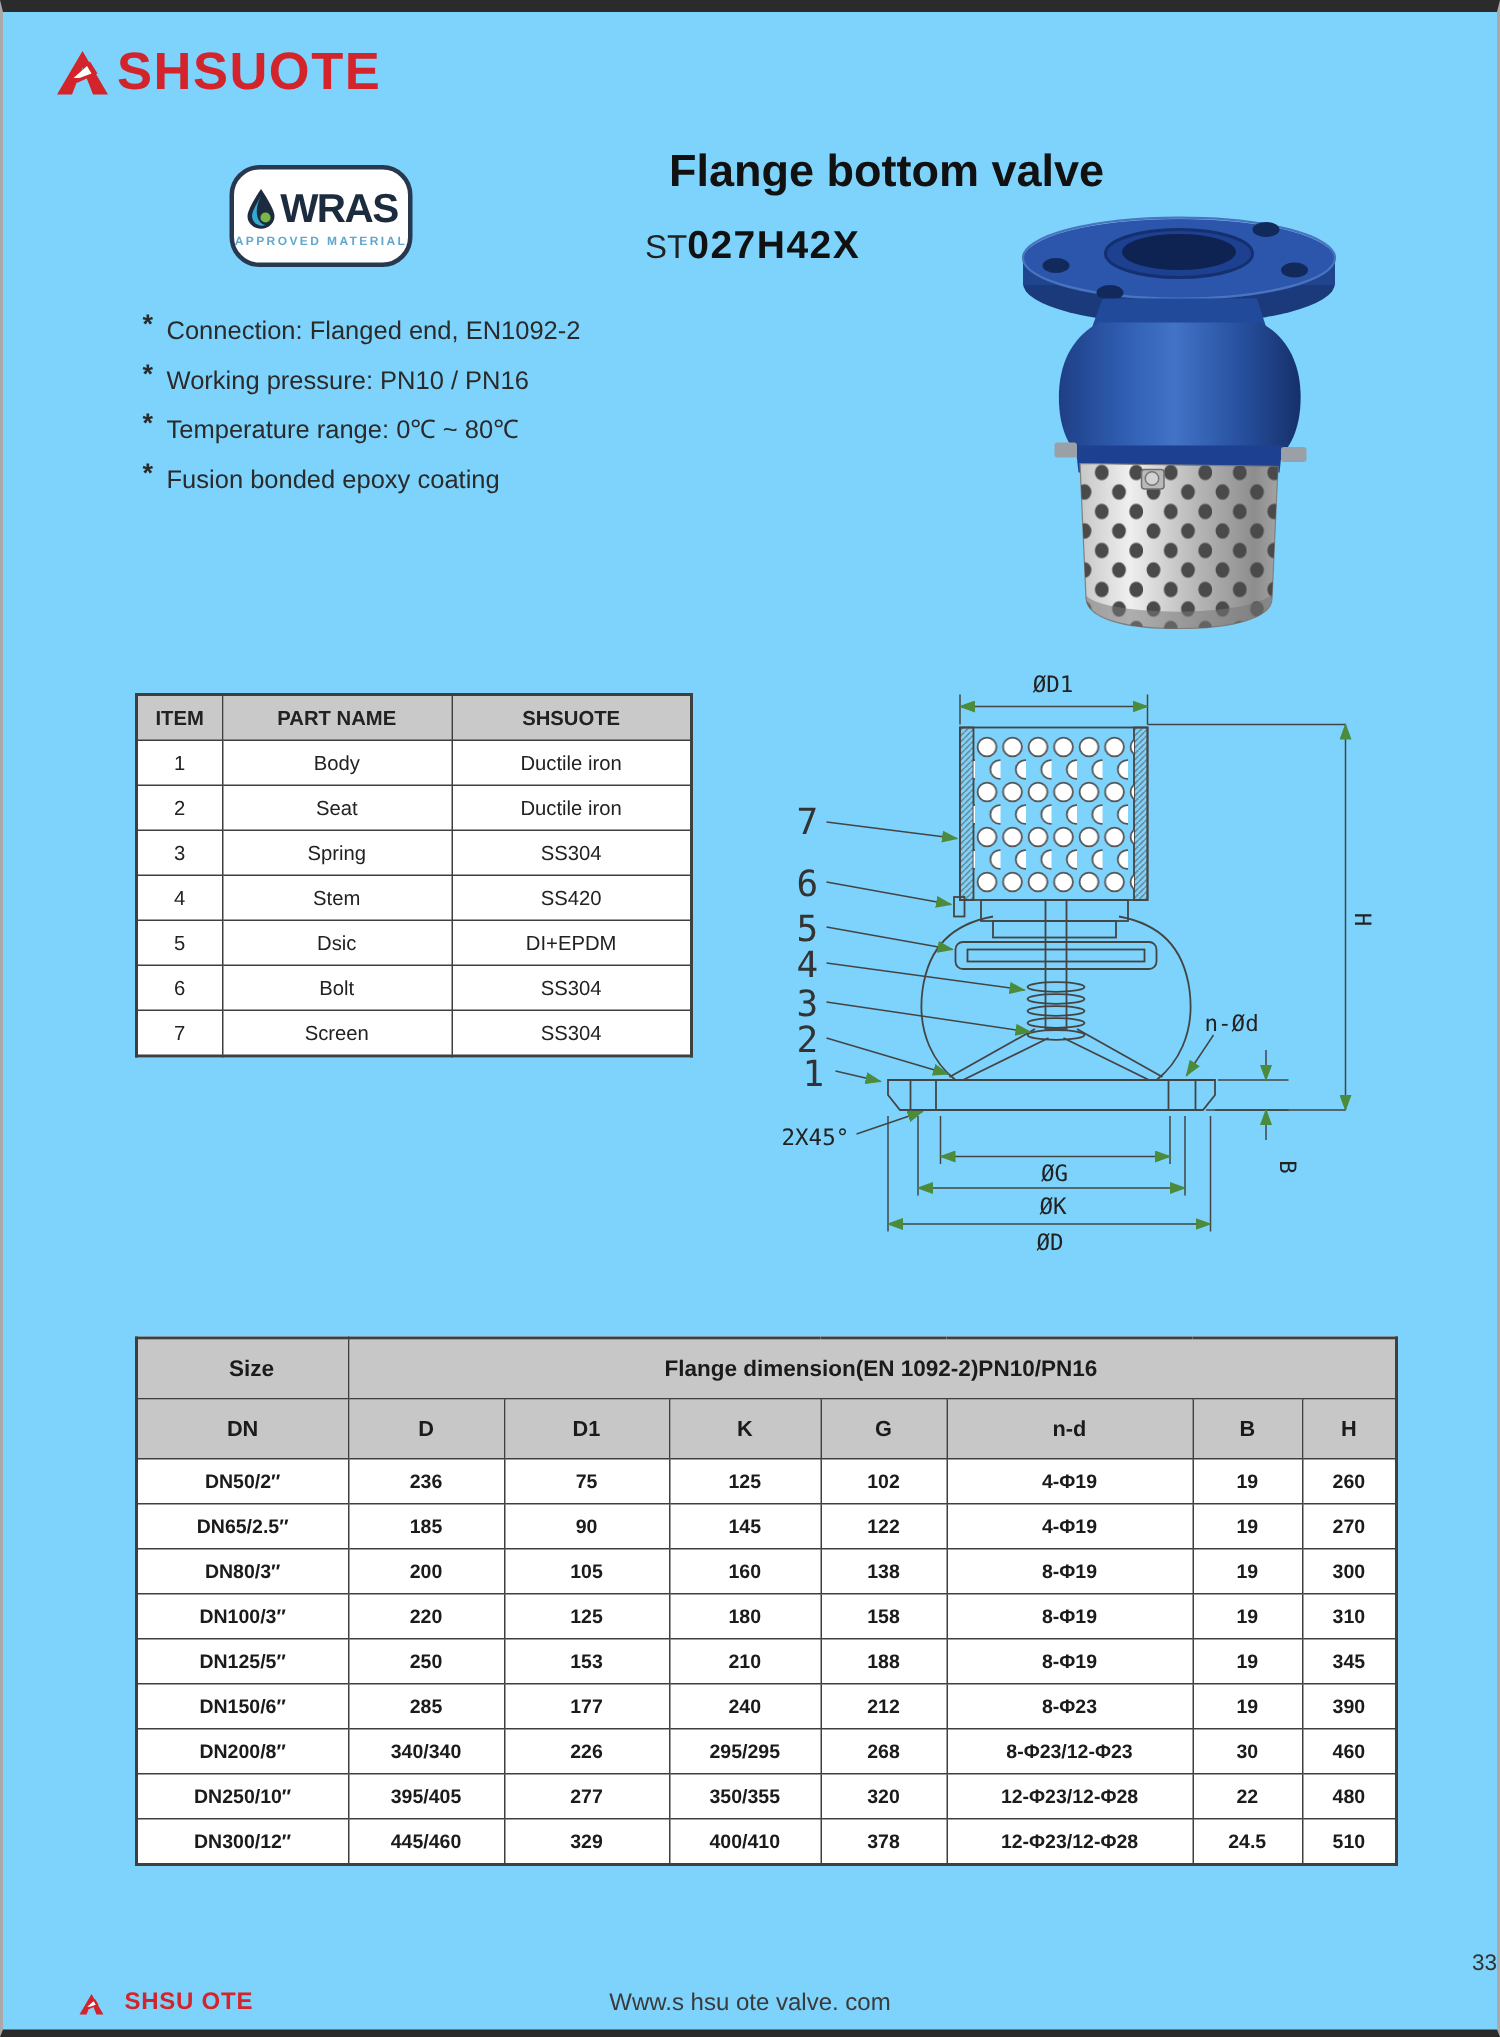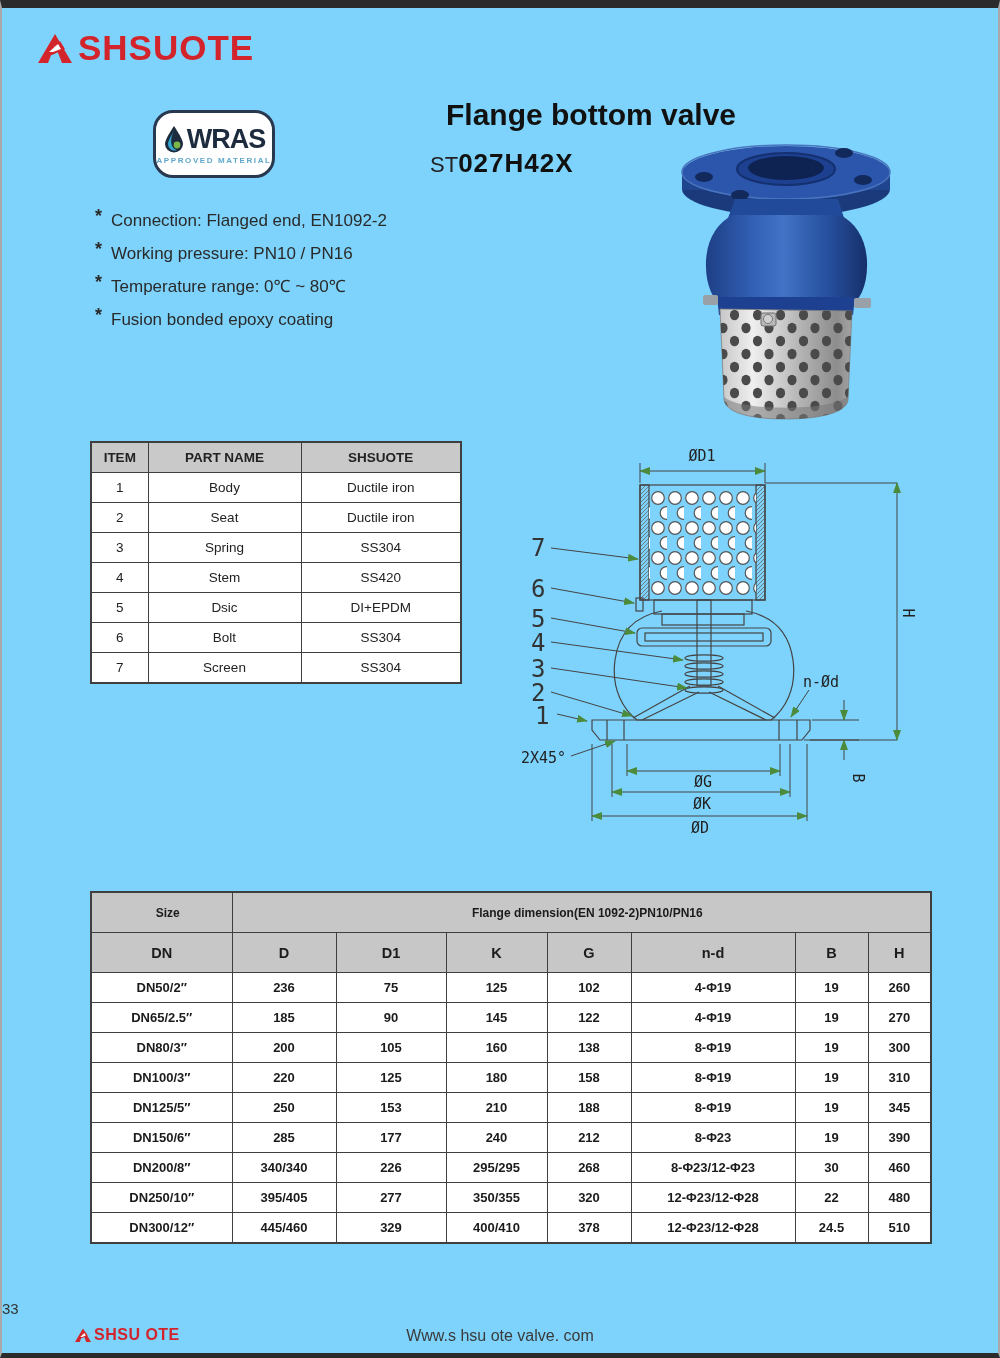--- a/index.html
+++ b/index.html
@@ -25,37 +25,37 @@
   .model-prefix{font-size:22px;color:#222;}
   .model-num{font-size:26px;font-weight:bold;color:#111;letter-spacing:1px;}
   
   .features{position:absolute;left:93px;top:198px;list-style:none;margin:0;padding:0;}
   .features li{height:33px;font-size:17px;color:#2a2a2a;}
   .bullet{font-weight:bold;font-size:18px;vertical-align:4px;margin-right:9px;}
   
   table{border-collapse:collapse;table-layout:fixed;background:#fff;}
   th,td{border:1px solid #3f3f3f;text-align:center;vertical-align:middle;padding:0 2px;
     overflow:hidden;white-space:nowrap;}
-  .parts-table{position:absolute;left:88px;top:433px;width:370px;border:2px solid #3f3f3f;}
+  .parts-table{position:absolute;left:88px;top:454px;width:370px;border:2px solid #3f3f3f;}
   .parts-table th{background:#c9c9c9;font-size:13.5px;font-weight:600;height:29px;color:#222;}
   .parts-table td{font-size:13.5px;height:29px;color:#222;}
   .dim-table{position:absolute;left:88px;top:883px;width:840px;border:2px solid #3f3f3f;}
   .dim-table thead th{background:#c7c7c7;color:#1b1b1b;}
-  .dim-table tr.h1 th{height:39px;font-size:12px;font-weight:bold;padding-left:14px;}
+  .dim-table tr.h1 th{height:39px;font-size:15px;font-weight:bold;padding-left:14px;}
   .dim-table tr.h2 th{height:39px;font-size:14.5px;font-weight:bold;}
   .dim-table tbody td{height:29px;font-size:13px;font-weight:600;color:#1b1b1b;}
   
   .photo{position:absolute;left:645px;top:131px;}
   .drawing{position:absolute;left:505px;top:420px;}
   .dim{font-family:"DejaVu Sans Mono", monospace;font-size:15px;fill:#222;}
   .callout{font-family:"DejaVu Sans Mono", monospace;font-size:24px;fill:#333;}
   
-  .page-num{position:absolute;left:0;top:1292px;width:100%;text-align:left;font-size:15px;color:#333;}
+  .page-num{position:absolute;left:0;top:1292px;width:100%;text-align:right;font-size:15px;color:#333;}
   .footer-row{position:absolute;left:0;top:1316px;width:100%;height:28px;}
-  .footer-logo{position:absolute;left:72px;top:2px;display:flex;align-items:center;gap:2px;}
+  .footer-logo{position:absolute;left:50px;top:2px;display:flex;align-items:flex-end;gap:13px;}
   .footer-logo-text{font-size:16px;font-weight:bold;color:#d4242b;letter-spacing:0.5px;}
   .footer-site{position:absolute;left:0;width:100%;text-align:center;top:3px;font-size:16px;color:#3a3a3a;}
   .footer-mail{position:absolute;right:62px;top:3px;font-size:16px;color:#3a3a3a;margin-top:48px;}
 </style>
 </head>
 <body>
 
 <div class="page">
 
   <div class="brand">

